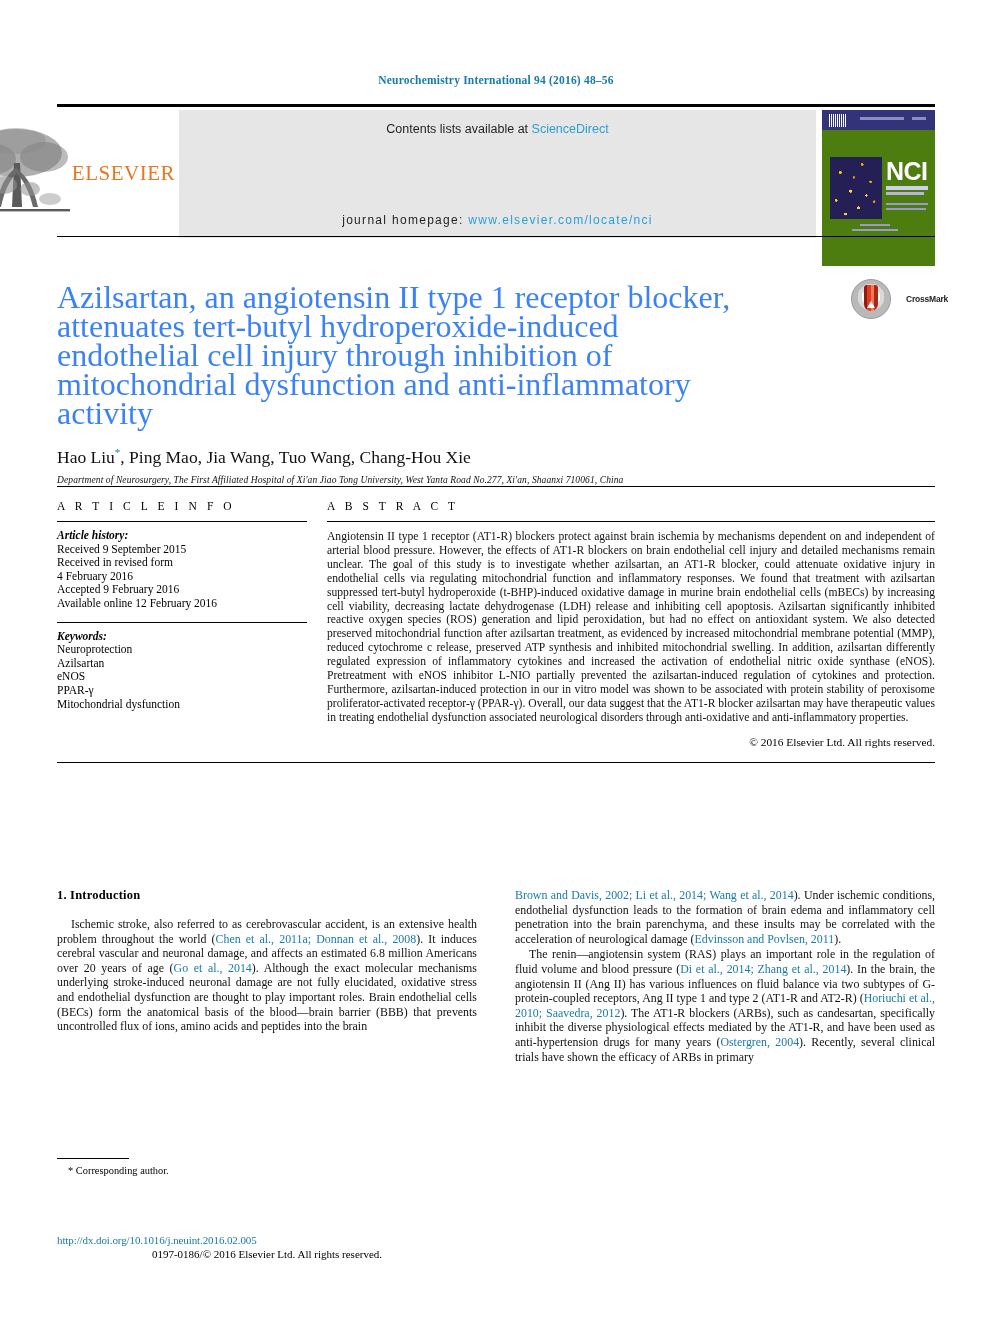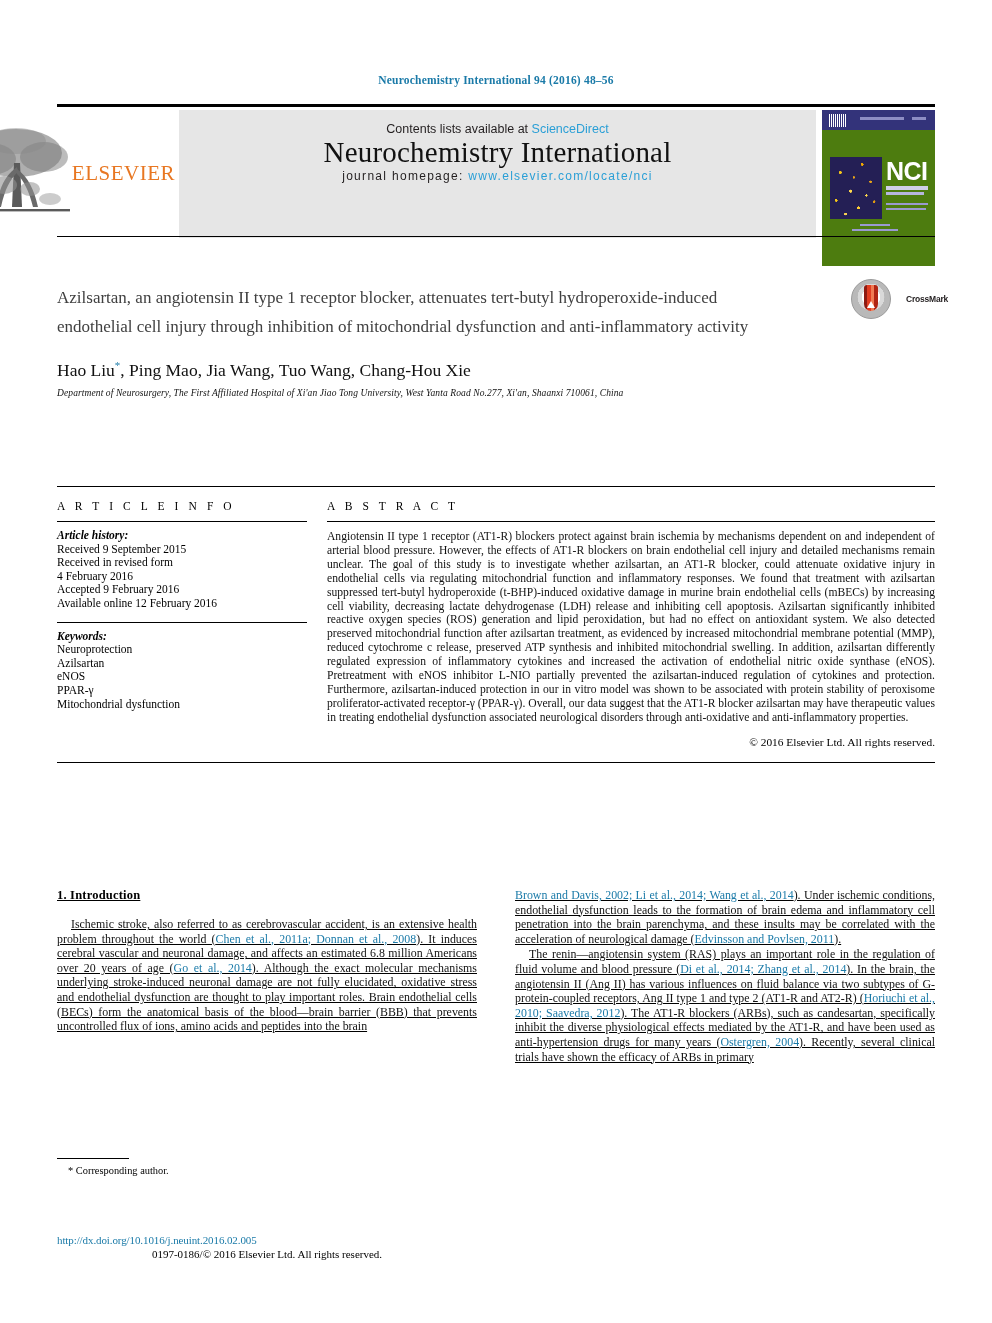--- a/index.html
+++ b/index.html
@@ -35,21 +35,21 @@
   }
   .tree-wrap { width:112px; height:100px; position:relative; }
   .els-word {
     font-family:"Liberation Serif", serif;
     font-size:21px; letter-spacing:.5px; color:#E87722;
     line-height:1; margin-top:1px; font-weight:400;
   }
   .mast-center {
     flex:1 1 auto; background:#e6e6e6; margin:0 6px 0 4px;
     display:flex; flex-direction:column; align-items:center;
-    padding:12px 16px 11px; box-sizing:border-box;
+    justify-content:space-between; padding:12px 16px 11px; box-sizing:border-box;
   }
   .contents-line { font-family:"Liberation Sans", sans-serif; font-size:12.5px; color:#231f20; }
   .sd-link { color:#2a9fd6; }
   .journal-name {
     font-family:"Liberation Serif", serif;
     font-size:29px; color:#111; letter-spacing:.2px;
   }
   .homepage-line {
     font-family:"Liberation Sans", sans-serif; font-size:12px;
     letter-spacing:1.3px; color:#231f20;
@@ -92,21 +92,21 @@
   .cover-sub4 { position:absolute; left:64px; top:98px; width:40px; height:2px; background:#9a9ad0; }
   .cover-bot1 { position:absolute; left:38px; top:114px; width:30px; height:2px; background:#9a9ad0; }
   .cover-bot2 { position:absolute; left:30px; top:119px; width:46px; height:2px; background:#9a9ad0; }
 
   
   .titleblock { position:absolute; left:57px; top:236px; width:878px; }
   .rule-thin { border-top:1px solid #000; width:878px; }
   .article-title {
     margin-top:46px;
     font-family:"Liberation Serif", serif;
-    font-size:17px; line-height:29px; color:#404040;
+    font-size:32px; line-height:29px; color:#3b82f6;
     width:700px; font-weight:400;
   }
   .crossmark {
     position:absolute; right:2px; top:41px; width:82px; height:44px;
     display:flex; align-items:center; gap:15px;text-align:right;
   }
   .cm-badge {
     width:38px; height:38px; border-radius:50%;
     background:radial-gradient(circle at 50% 45%, #ffffff 0 32%, #d9d9d9 33% 47%, #b9b9b9 48% 100%);
     border:1px solid #9a9a9a; position:relative; flex:0 0 38px;
@@ -161,21 +161,20 @@
   }
   .copyright {
     margin-top:11px; text-align:right; font-size:11.4px;
   }
   .abs-bottom-rule { border-top:1px solid #000; margin-top:14px; width:878px; }
 
   
   .body-cols {
     position:absolute; left:57px; top:888px; width:878px;
     display:flex;
-    text-decoration:underline;
   }
   .bcol { width:420px; flex:0 0 420px; }
   .bgap { width:38px; flex:0 0 38px; }
   .h1 {
     font-family:"Liberation Serif", serif; font-weight:bold;
     font-size:12.5px; margin-bottom:14px; letter-spacing:.2px;
   }
   .para {
     font-size:11.9px; line-height:14.6px; text-align:justify;
     text-indent:14px; color:#111; margin:0 0 1px;
@@ -220,21 +219,20 @@
               <ellipse cx="90" cy="76" rx="11" ry="6" fill="#9a9a9a" opacity="0.5"></ellipse>
               <rect x="2" y="86" width="108" height="2.4" fill="#5a5a5a"></rect>
             </g>
           </svg>
         </div>
         <div class="els-word">ELSEVIER</div>
       </div>
 
       <div class="mast-center">
         <div class="contents-line"><span>Contents lists available at </span><span class="sd-link">ScienceDirect</span></div>
-        <div class="journal-name">Neurochemistry International</div>
         <div class="homepage-line"><span>journal homepage: </span><span class="homepage-url">www.elsevier.com/locate/nci</span></div>
       </div>
 
       <div class="cover">
         <div class="cover-top-bar"></div>
         <div class="cover-barcode"></div>
         <div class="cover-toptext"></div>
         <div class="cover-toptext2"></div>
         <div class="cover-art"></div>
         <div class="cover-nci">NCI</div>

